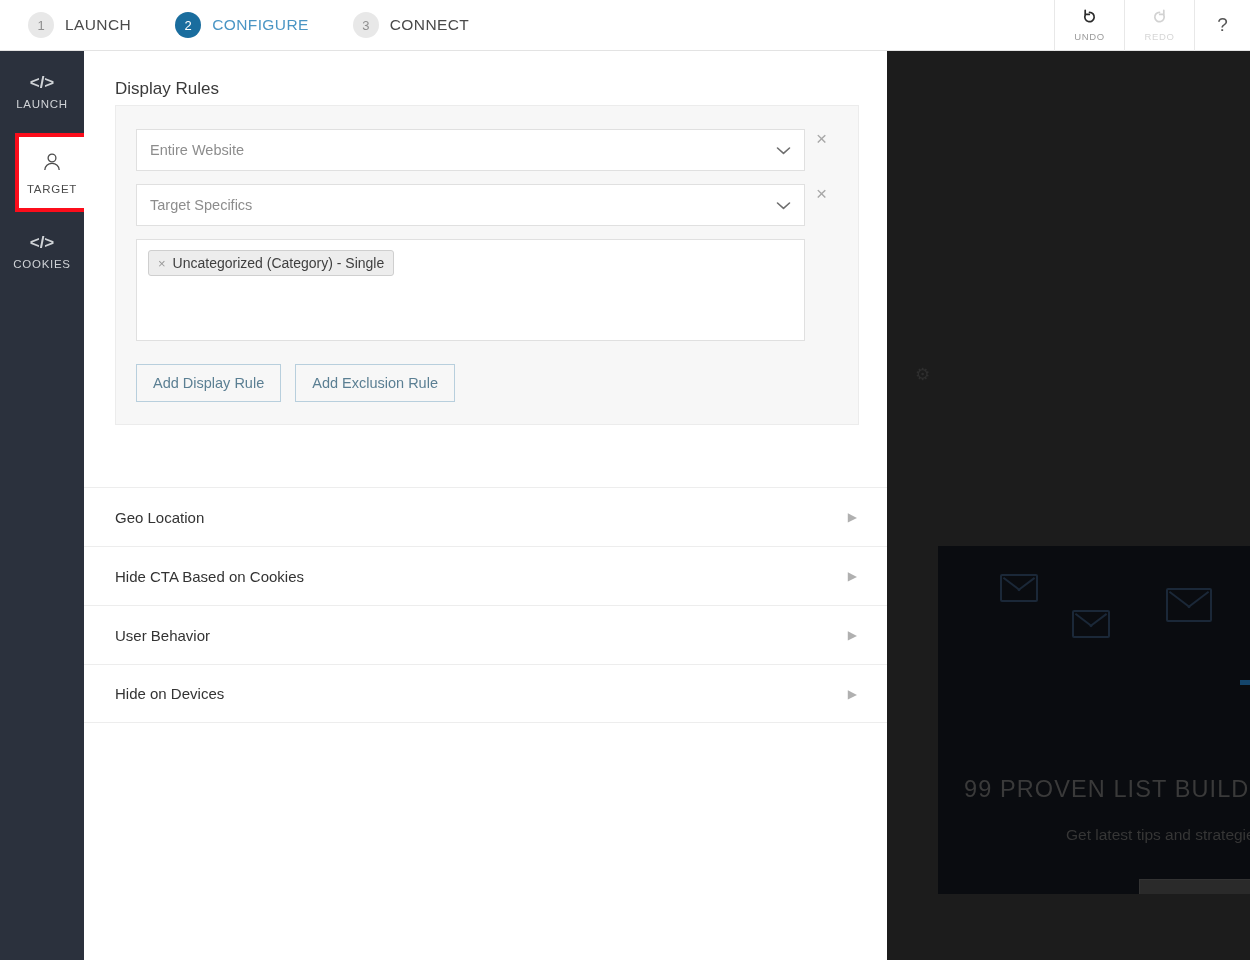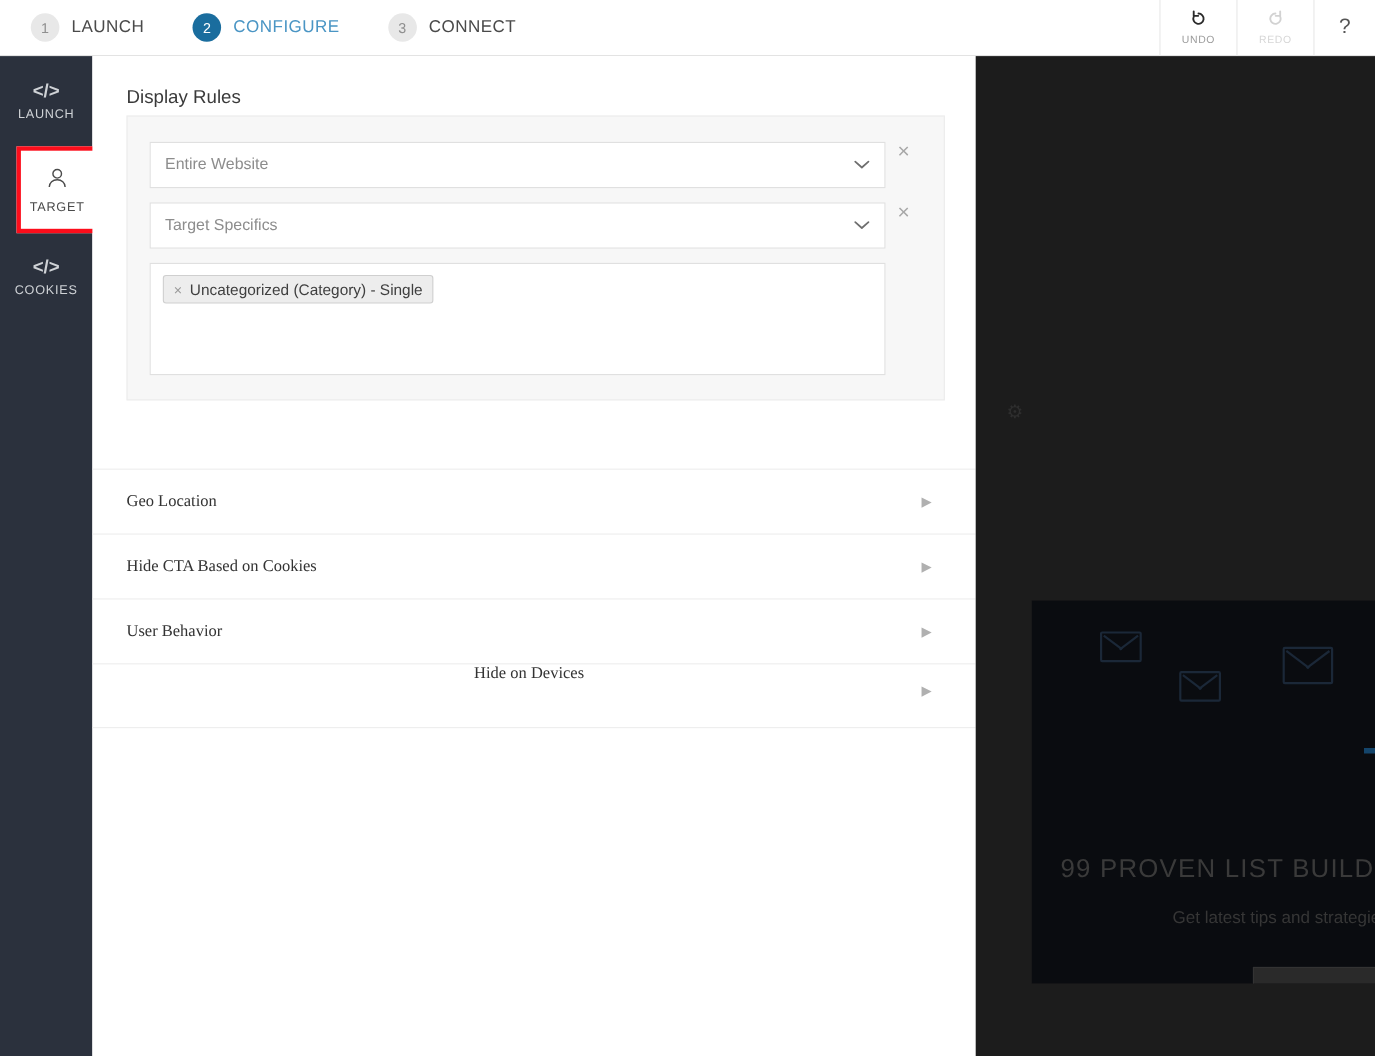--- a/index.html
+++ b/index.html
@@ -116,23 +116,23 @@
   .rule-btn {
     border: 1px solid #b8cfdd; background: transparent;
     color: #5b7f93; font-size: 14.5px;
     padding: 10px 16px; cursor: pointer;
     font-family: "Liberation Sans", sans-serif;
   }
 
   #accordion { margin-top: 62px; }
   .acc-row {
     height: 59px; display: flex; align-items: center;
-    padding: 0 40px 0 31px; border-top: 1px solid #ededed; cursor: pointer; font-family: Liberation Serif, serif;
-  }
-  .acc-row:last-child { border-bottom: 1px solid #ededed; flex-direction: column; }
+    padding: 0 30px 0 31px; border-top: 1px solid #ededed; cursor: pointer;
+  }
+  .acc-row:last-child { border-bottom: 1px solid #ededed; }
   .acc-lbl { font-size: 15px; color: #333333; }
   .acc-caret { margin-left: auto; color: #b0b0b0; font-size: 12px; }
 
   
   #preview {
     position: absolute; left: 887px; top: 51px; width: 363px; height: 909px;
     background: #1c1c1c; overflow: hidden;
   }
   #cta-card {
     position: absolute; left: 51px; top: 495px;
@@ -272,20 +272,24 @@
         <div class="rule-x">×</div>
       </div>
 
       <div id="multiselect">
         <span class="tag">
           <span class="tag-x">×</span>
           <span>Uncategorized (Category) - Single</span>
         </span>
       </div>
 
+      <div id="rule-buttons">
+        <button class="rule-btn">Add Display Rule</button>
+        <button class="rule-btn">Add Exclusion Rule</button>
+      </div>
     </div>
 
     <div id="accordion">
       <div class="acc-row">
         <span class="acc-lbl">Geo Location</span>
         <span class="acc-caret">▶</span>
       </div>
       <div class="acc-row">
         <span class="acc-lbl">Hide CTA Based on Cookies</span>
         <span class="acc-caret">▶</span>

